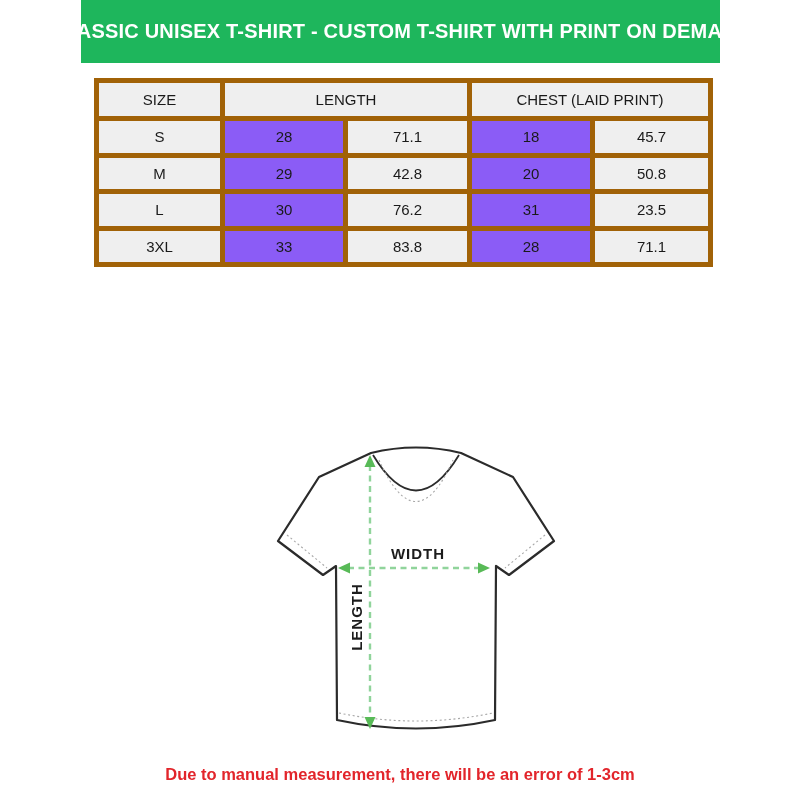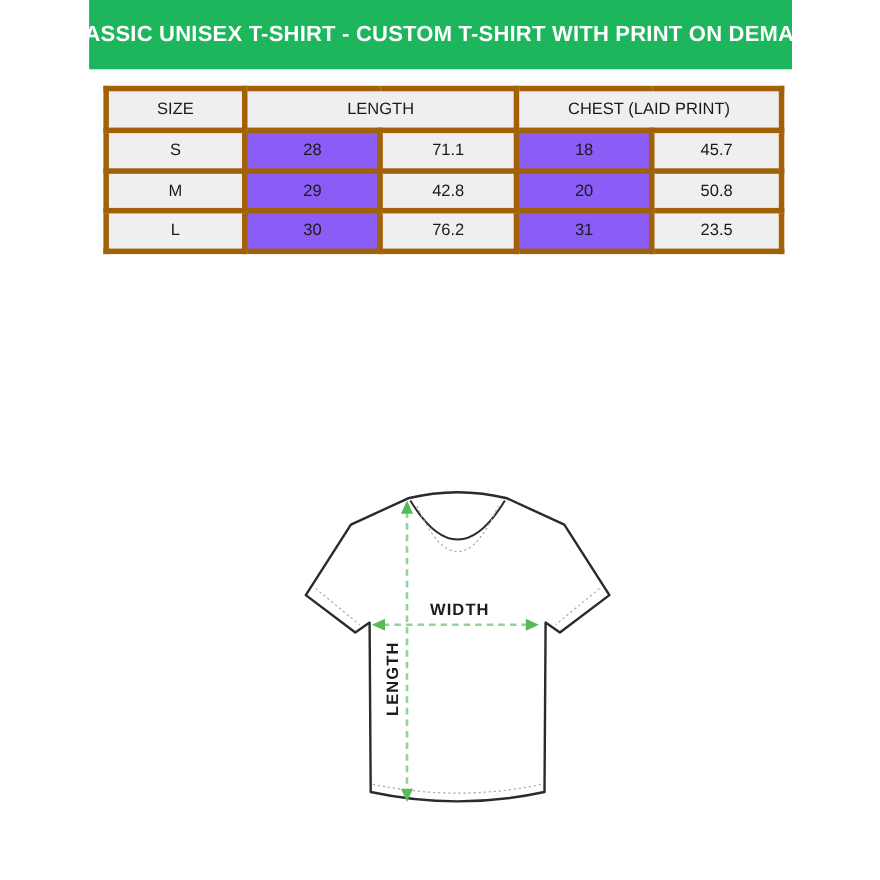--- a/index.html
+++ b/index.html
@@ -82,20 +82,27 @@
         <td class="cell-white">20</td>
         <td class="cell-gray">50.8</td>
       </tr>
       <tr>
         <td class="cell-gray">L</td>
         <td class="cell-white">30</td>
         <td class="cell-gray">76.2</td>
         <td class="cell-white">31</td>
         <td class="cell-gray">23.5</td>
       </tr>
+      <tr>
+        <td class="cell-gray">3XL</td>
+        <td class="cell-white">33</td>
+        <td class="cell-gray">83.8</td>
+        <td class="cell-white">28</td>
+        <td class="cell-gray">71.1</td>
+      </tr>
     </tbody>
   </table>
 
   <div class="tshirt-wrap">
     <svg width="300" height="300" viewBox="0 0 300 300">
 
       <path d="M 105 13 Q 150 2 195 13 L 247 37 L 288 101 L 243 135 L 230 126 L 229 280
                Q 150 297 71 280 L 70 126 L 57 135 L 12 101 L 53 37 Z" fill="#ffffff" stroke="#2B2B2B" stroke-width="2.2" stroke-linejoin="round"></path>
 
       <path d="M 107 15 Q 150 86 193 15" fill="none" stroke="#2B2B2B" stroke-width="1.8"></path>
@@ -113,14 +120,15 @@
 
       <line x1="104" y1="25" x2="104" y2="279" stroke="#90D49B" stroke-width="2.4" stroke-dasharray="6 4.5"></line>
       <polygon points="104,15 98.5,27 109.5,27" fill="#58BA57"></polygon>
       <polygon points="104,289 98.5,277 109.5,277" fill="#58BA57"></polygon>
 
       <text class="diagram-label" x="152" y="119" text-anchor="middle">WIDTH</text>
       <text class="diagram-label" x="91" y="182" text-anchor="middle" transform="rotate(-90 91 177)">LENGTH</text>
     </svg>
   </div>
 
+  <div class="note">Due to manual measurement, there will be an error of 1-3cm</div>
 
 </div>
 
 </body></html>

